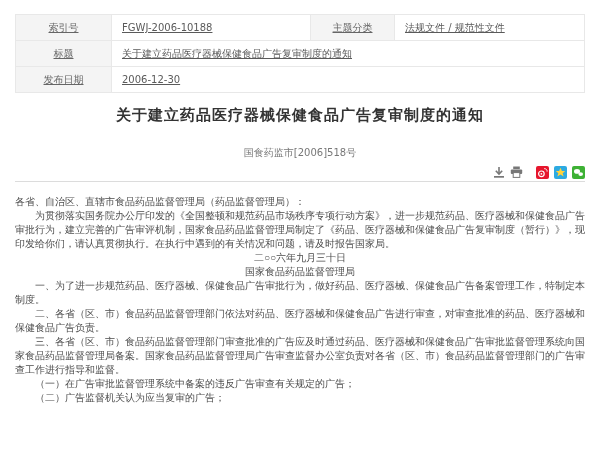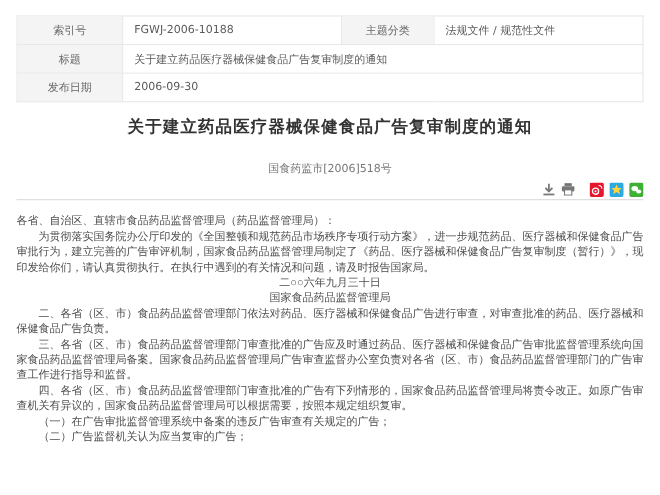--- a/index.html
+++ b/index.html
@@ -7,21 +7,21 @@
   body {
     background:#ffffff;
     font-family:"DejaVu Sans", sans-serif;
     overflow:hidden;
     color:#4d4d4d;
   }
   .page { padding:14px 15px 0 15px; }
 
   
   table.info { width:100%; border-collapse:collapse; font-size:10px; color:#5a5a5a; table-layout:fixed; }
-  table.info td { border:1px solid #e8e8e8; height:26px; padding:0 10px; overflow:hidden; white-space:nowrap; }
+  table.info td { border:1px solid #e8e8e8; height:26px; padding:0 10px; overflow:hidden; white-space:nowrap;text-decoration:underline; }
   td.lbl { background:#f4f4f4; text-align:center; padding:0 4px; color:#666; }
   col.c-lbl1 { width:96px; }
   col.c-val1 { width:199px; }
   col.c-lbl2 { width:84px; }
 
   
   .title { margin-top:13px; font-size:15px; font-weight:bold; color:#333; text-align:center; letter-spacing:1px; }
   .docnum { margin-top:21px; font-size:10px; color:#777; text-align:center; }
   .toolbar { display:flex; justify-content:flex-end; align-items:center; height:14px; margin-top:5px; }
   .toolbar .icon { display:inline-flex; align-items:center; justify-content:center; margin-left:5px; cursor:pointer; }
@@ -55,21 +55,21 @@
       <td>FGWJ-2006-10188</td>
       <td class="lbl">主题分类</td>
       <td>法规文件 / 规范性文件</td>
     </tr>
     <tr>
       <td class="lbl">标题</td>
       <td colspan="3">关于建立药品医疗器械保健食品广告复审制度的通知</td>
     </tr>
     <tr>
       <td class="lbl">发布日期</td>
-      <td colspan="3">2006-09-30</td>
+      <td colspan="3">2006-12-30</td>
     </tr>
   </tbody>
     </table>
 
   <h1 class="title">关于建立药品医疗器械保健食品广告复审制度的通知</h1>
   <div class="docnum">国食药监市[2006]518号</div>
 
   <div class="toolbar">
     <span class="icon">
       <svg width="12" height="12" viewBox="0 0 12 12">
@@ -109,20 +109,20 @@
     </span>
   </div>
 
   <div class="divider"></div>
 
   <div class="content">
     <p>各省、自治区、直辖市食品药品监督管理局（药品监督管理局）：</p>
     <p class="indent">为贯彻落实国务院办公厅印发的《全国整顿和规范药品市场秩序专项行动方案》，进一步规范药品、医疗器械和保健食品广告审批行为，建立完善的广告审评机制，国家食品药品监督管理局制定了《药品、医疗器械和保健食品广告复审制度（暂行）》，现印发给你们，请认真贯彻执行。在执行中遇到的有关情况和问题，请及时报告国家局。</p>
     <p class="center">二○○六年九月三十日</p>
     <p class="center sig-org">国家食品药品监督管理局</p>
+    <p class="indent">一、为了进一步规范药品、医疗器械、保健食品广告审批行为，做好药品、医疗器械、保健食品广告备案管理工作，特制定本制度。</p>
     <p class="indent">二、各省（区、市）食品药品监督管理部门依法对药品、医疗器械和保健食品广告进行审查，对审查批准的药品、医疗器械和保健食品广告负责。</p>
     <p class="indent">三、各省（区、市）食品药品监督管理部门审查批准的广告应及时通过药品、医疗器械和保健食品广告审批监督管理系统向国家食品药品监督管理局备案。国家食品药品监督管理局广告审查监督办公室负责对各省（区、市）食品药品监督管理部门的广告审查工作进行指导和监督。</p>
-    <p class="indent">四、各省（区、市）食品药品监督管理部门审查批准的广告有下列情形的，国家食品药品监督管理局将责令改正。如原广告审查机关有异议的，国家食品药品监督管理局可以根据需要，按照本规定组织复审。</p>
     <p class="indent">（一）在广告审批监督管理系统中备案的违反广告审查有关规定的广告；</p>
     <p class="indent">（二）广告监督机关认为应当复审的广告；</p>
   </div>
 
 </div>
 
 </body></html>

